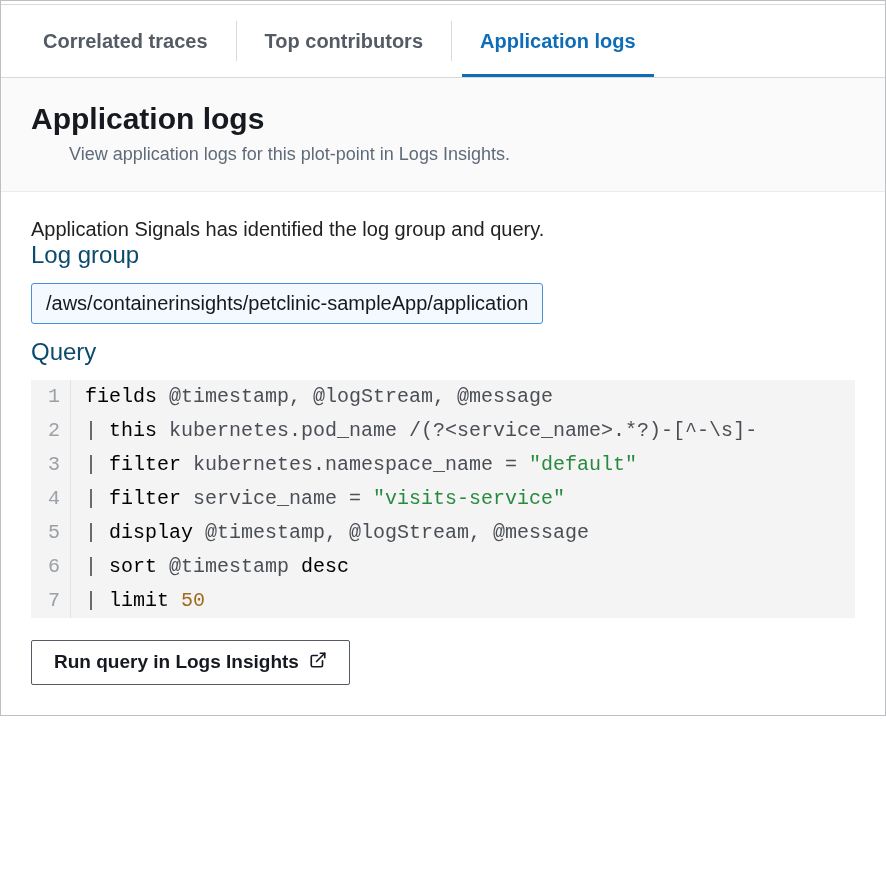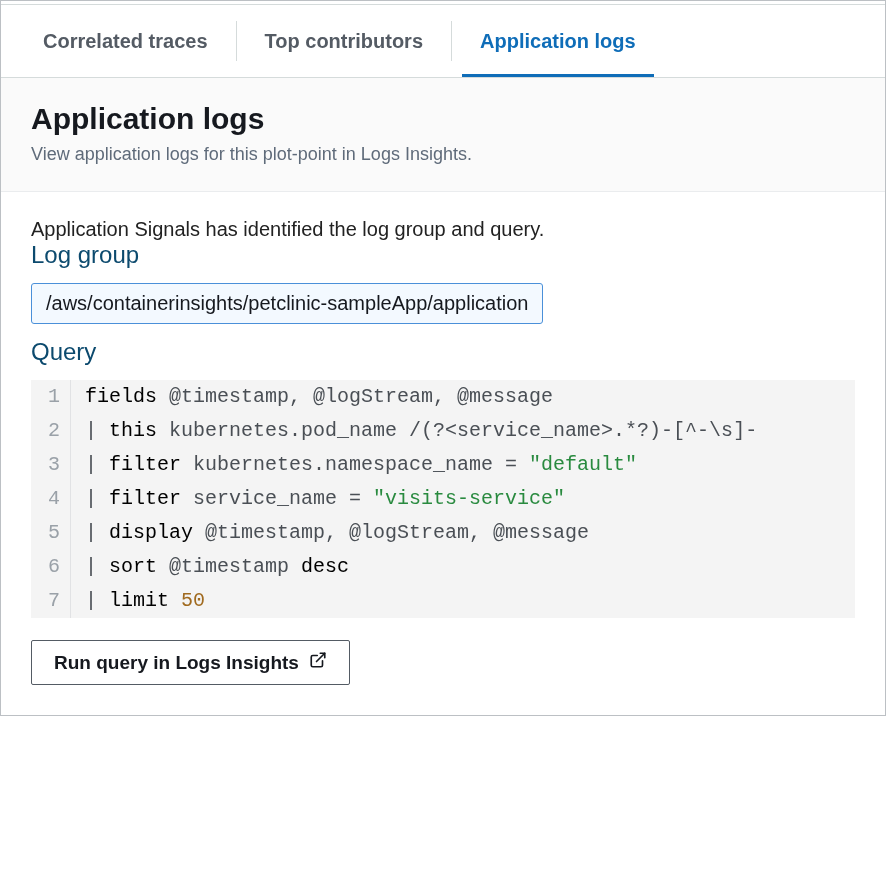--- a/index.html
+++ b/index.html
@@ -59,20 +59,21 @@
   }
   .header-title {
     font-size: 30px;
     font-weight: 800;
     color: #16191f;
     margin-bottom: 8px;
   }
   .header-sub {
     font-size: 18px;
     color: #5f6b7a;
+    margin-left: 38px;
   }
   .content {
     padding: 26px 30px 30px 30px;
     background: #fff;
   }
   .intro {
     font-size: 20px;
     color: #222;
   }
   .section-label {
@@ -115,21 +116,21 @@
   .code {
     padding-left: 14px;
     white-space: pre;
     color: #4a4f55;
   }
   .kw { color: #000000; }
   .str { color: #298a3f; }
   .num { color: #a06a1f; }
   .run-btn {
     display: inline-flex;
-    align-items: center;
+    align-items: flex-start;
     gap: 10px;
     border: 1.5px solid #545b64;
     background: #fff;
     color: #16191f;
     font-size: 19px;
     font-weight: 700;
     padding: 10px 22px;
     border-radius: 2px;
     cursor: pointer;
   }

